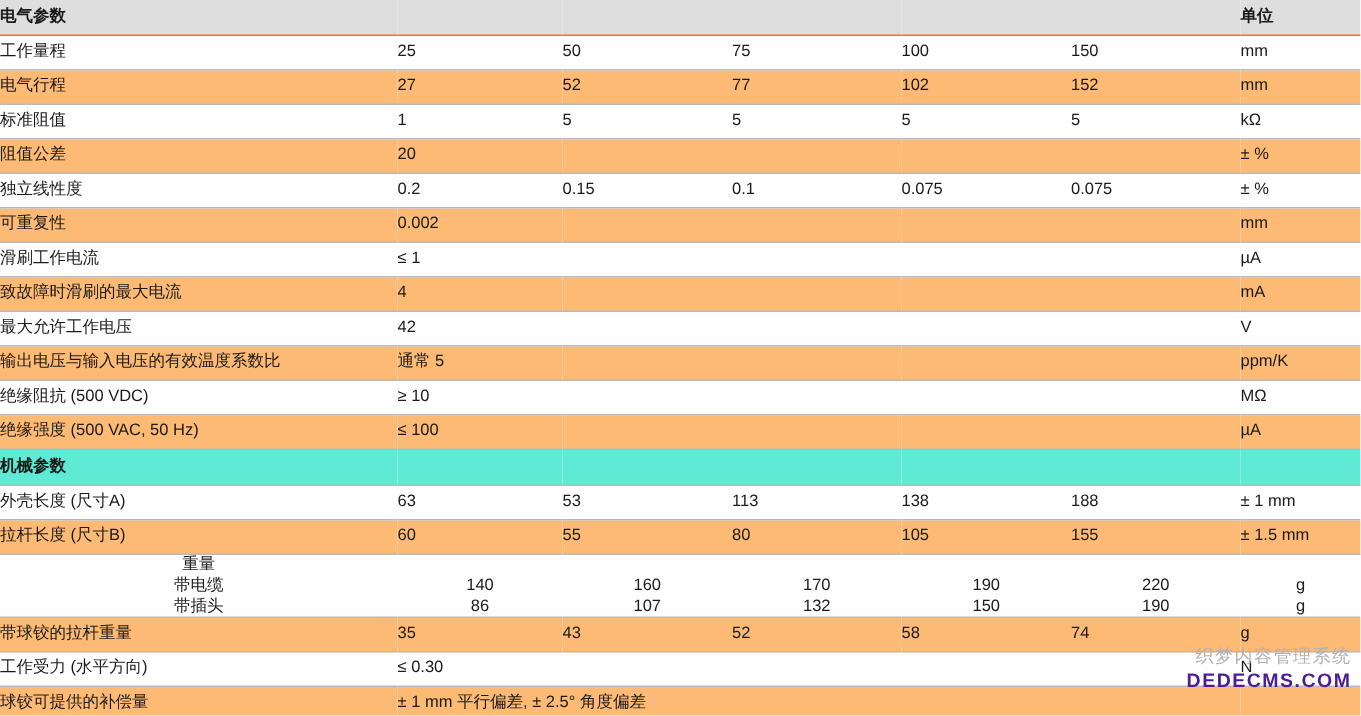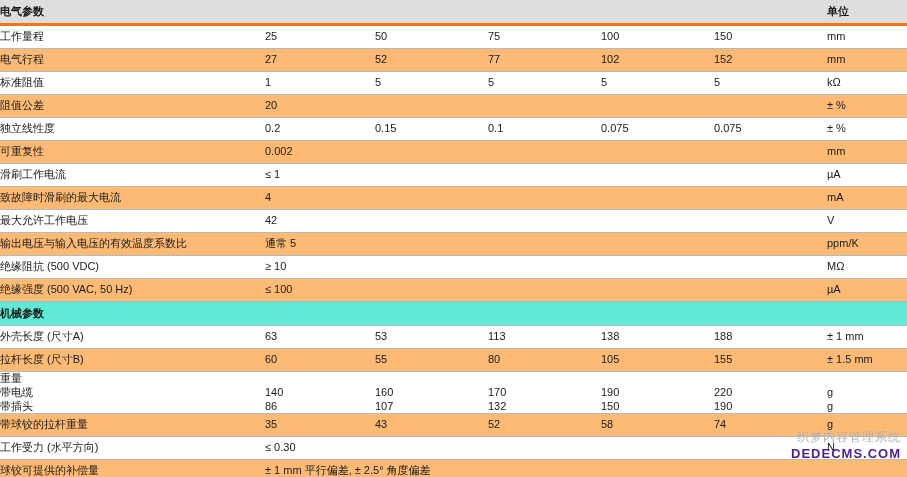--- a/index.html
+++ b/index.html
@@ -33,21 +33,21 @@
   .col-v2      { width: 113px; padding-left: 6px; }
   .col-v3      { width: 113px; padding-left: 6px; }
   .col-v4      { width: 113px; padding-left: 6px; }
   .col-v5      { width: 113px; padding-left: 6px; }
   .col-unit    { width: 80px;  padding-left: 6px; }
 
   tr.header-row td {
     background: #dedede;
     font-weight: bold;
     height: 23px;
-    border-bottom: 3px solid #f97316;
+    border-bottom: 1px solid #f97316;
   }
   tr.section-row td {
     background: #5eead4;
     font-weight: bold;
     height: 23px;
   }
   tr.shade td {
     background: #fdba74;
   }
   tr.plain td {
@@ -57,20 +57,21 @@
     line-height: 1.45;
     padding-top: 3px;
     padding-bottom: 3px;
   }
   tr.tall td {
     height: 38px;
   }
   .sub {
     display: block;
     white-space: nowrap;
+    text-align: center;
   }
   .span-cell {
     padding-left: 6px;
   }
   .watermark {
     position: absolute;
     right: 6px;
     bottom: 16px;
     text-align: right;
     color: #b0b0b0;

